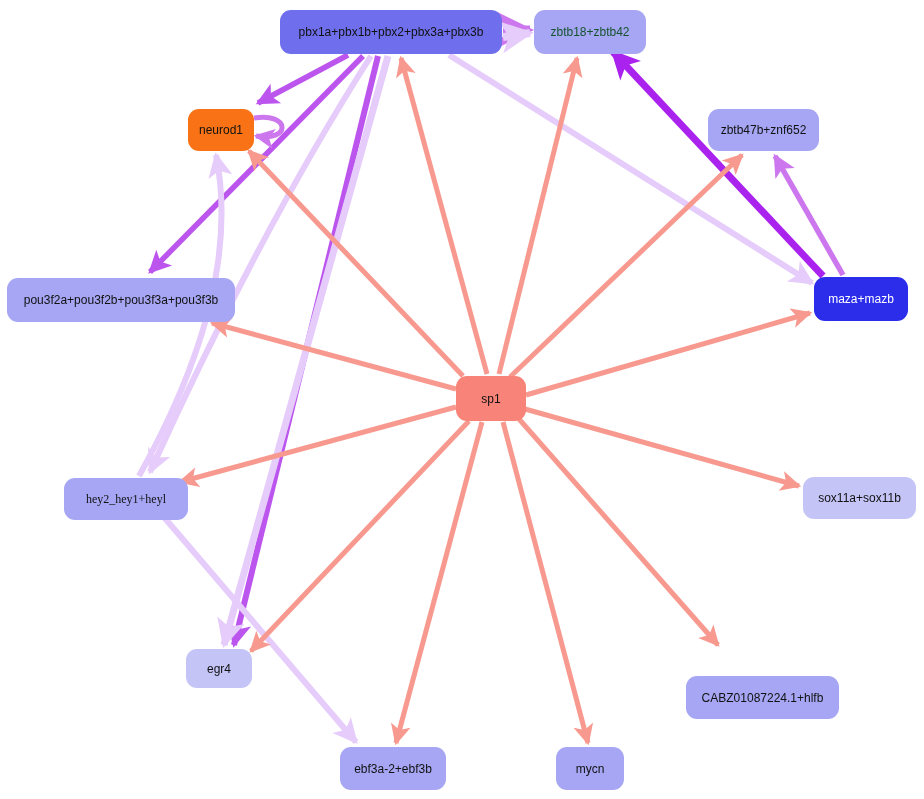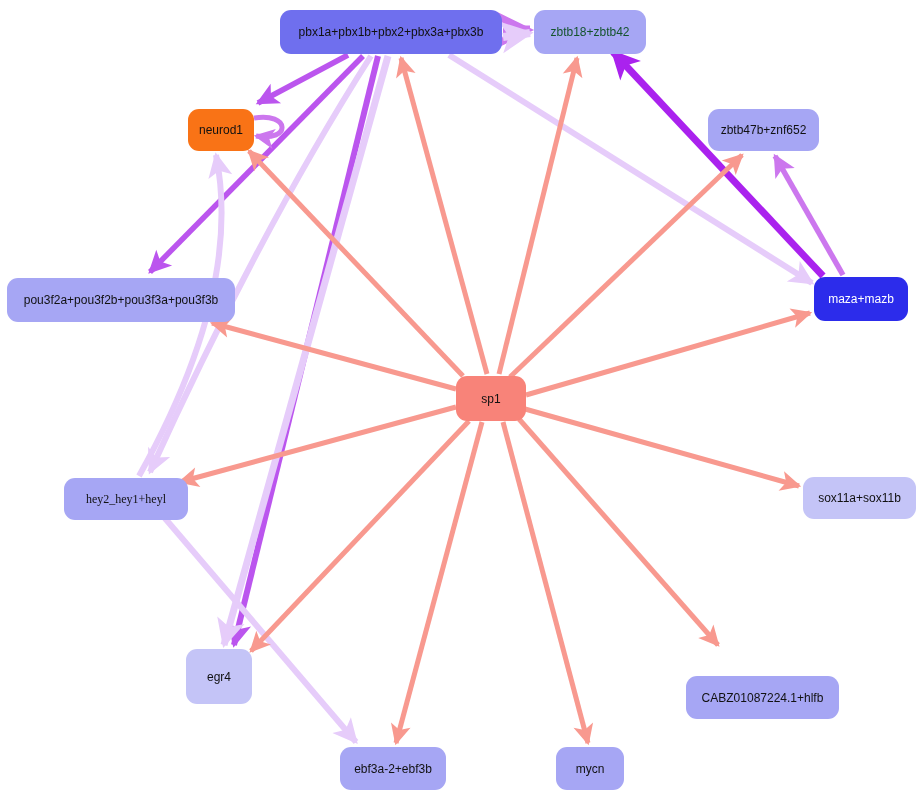--- a/index.html
+++ b/index.html
@@ -81,21 +81,21 @@
       </div>
       <div class="node" style="left: 456px; top: 376px; width: 70px; height: 45px; background: rgb(248, 131, 121); color: rgb(17, 17, 17);">
         <span>sp1</span>
       </div>
       <div class="node" style="left: 64px; top: 478px; width: 124px; height: 42px; background: rgb(166, 166, 244); color: rgb(17, 17, 17); font-family: Liberation Serif, serif;">
         <span>hey2_hey1+heyl</span>
       </div>
       <div class="node" style="left: 803px; top: 477px; width: 113px; height: 42px; background: rgb(196, 196, 247); color: rgb(17, 17, 17);">
         <span>sox11a+sox11b</span>
       </div>
-      <div class="node" style="left: 186px; top: 649px; width: 66px; height: 55px; background: rgb(196, 196, 247); color: rgb(17, 17, 17);">
+      <div class="node" style="left: 186px; top: 649px; width: 66px; height: 39px; background: rgb(196, 196, 247); color: rgb(17, 17, 17);">
         <span>egr4</span>
       </div>
       <div class="node" style="left: 686px; top: 649px; width: 153px; height: 43px; background: rgb(166, 166, 244); color: rgb(17, 17, 17); margin-top: 27px;">
         <span>CABZ01087224.1+hlfb</span>
       </div>
       <div class="node" style="left: 340px; top: 747px; width: 106px; height: 43px; background: rgb(166, 166, 244); color: rgb(17, 17, 17);">
         <span>ebf3a-2+ebf3b</span>
       </div>
       <div class="node" style="left: 556px; top: 747px; width: 68px; height: 43px; background: rgb(166, 166, 244); color: rgb(17, 17, 17);">
         <span>mycn</span>

